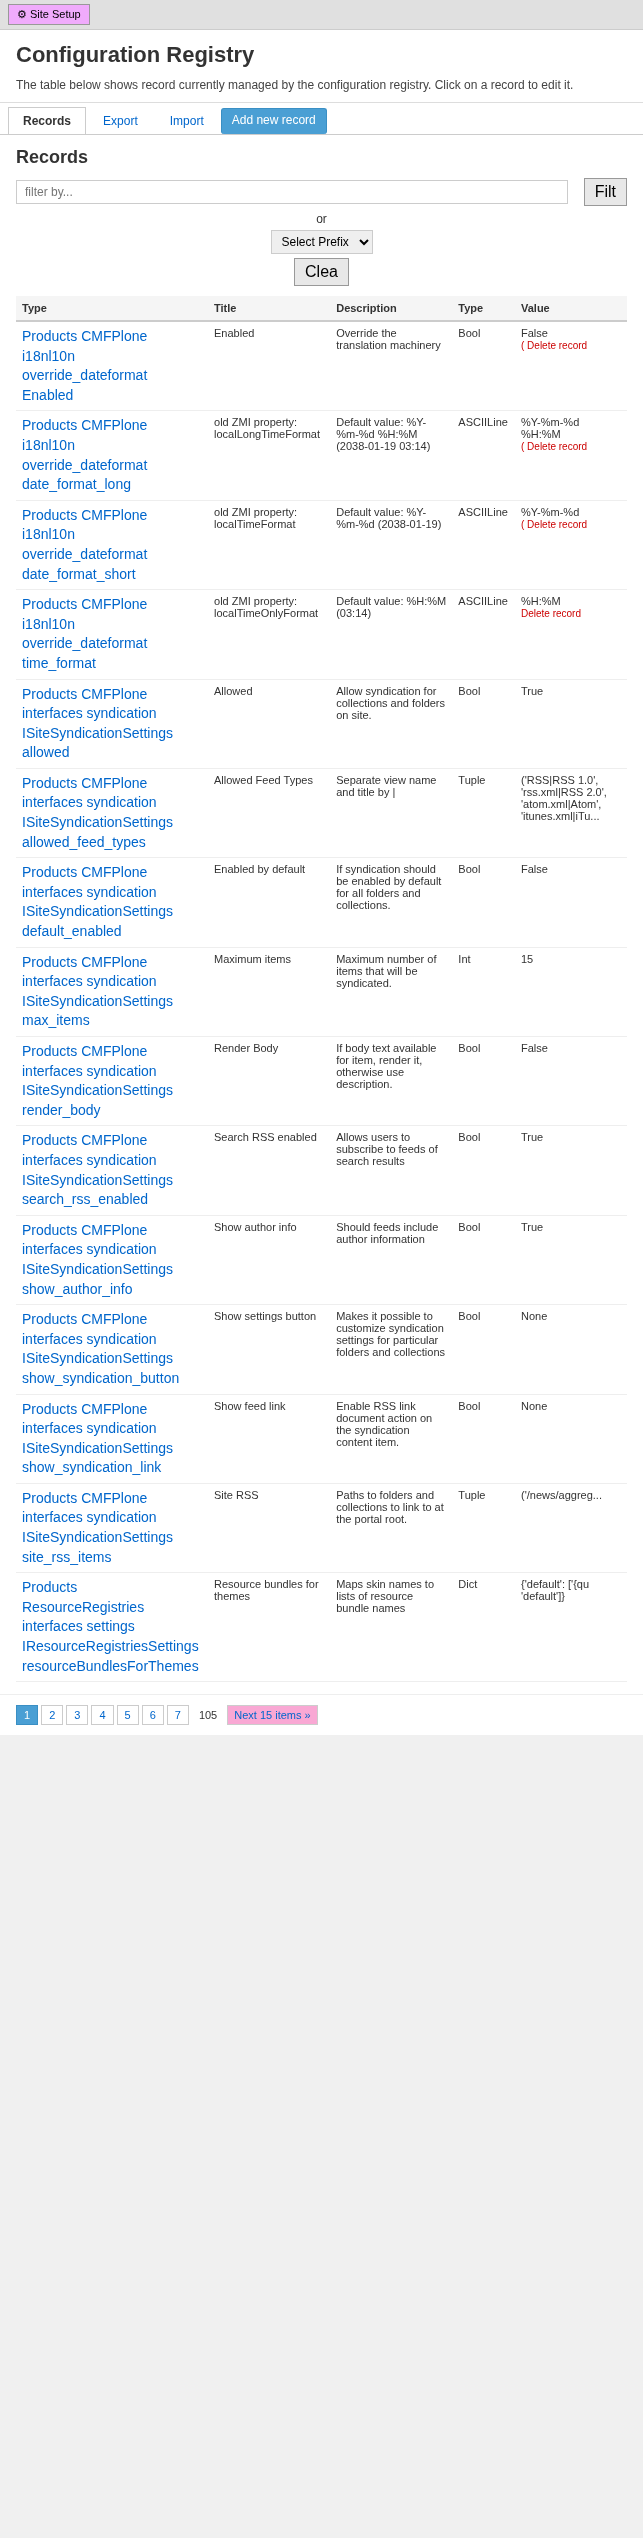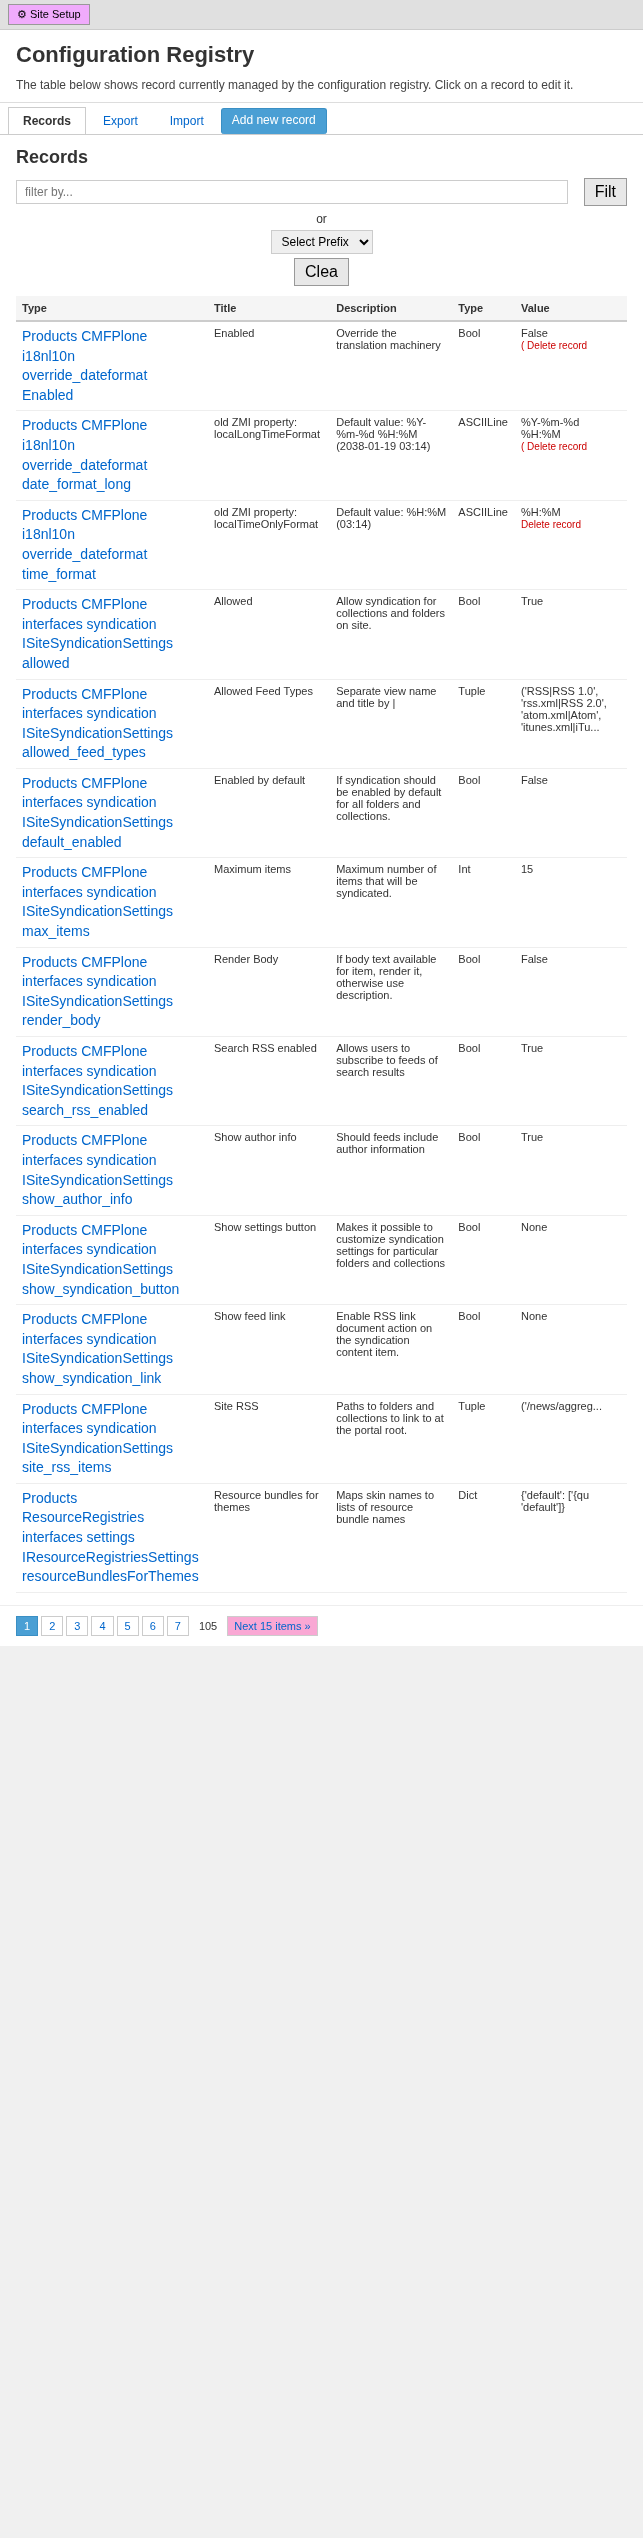--- a/index.html
+++ b/index.html
@@ -103,20 +103,27 @@
           <td class="col-value">False<br><a href="#" class="delete-link">( Delete record</a></td>
         </tr>
         <tr>
           <td class="col-name"><a href="#" class="name-link">Products CMFPlone i18nl10n override_dateformat date_format_long</a></td>
           <td class="col-title">old ZMI property: localLongTimeFormat</td>
           <td class="col-desc">Default value: %Y-%m-%d %H:%M (2038-01-19 03:14)</td>
           <td class="col-type">ASCIILine</td>
           <td class="col-value">%Y-%m-%d %H:%M<br><a href="#" class="delete-link">( Delete record</a></td>
         </tr>
         <tr>
+          <td class="col-name"><a href="#" class="name-link">Products CMFPlone i18nl10n override_dateformat date_format_short</a></td>
+          <td class="col-title">old ZMI property: localTimeFormat</td>
+          <td class="col-desc">Default value: %Y-%m-%d (2038-01-19)</td>
+          <td class="col-type">ASCIILine</td>
+          <td class="col-value">%Y-%m-%d<br><a href="#" class="delete-link">( Delete record</a></td>
+        </tr>
+        <tr>
           <td class="col-name"><a href="#" class="name-link">Products CMFPlone i18nl10n override_dateformat time_format</a></td>
           <td class="col-title">old ZMI property: localTimeOnlyFormat</td>
           <td class="col-desc">Default value: %H:%M (03:14)</td>
           <td class="col-type">ASCIILine</td>
           <td class="col-value">%H:%M<br><a href="#" class="delete-link">Delete record</a></td>
         </tr>
         <tr>
           <td class="col-name"><a href="#" class="name-link">Products CMFPlone interfaces syndication ISiteSyndicationSettings allowed</a></td>
           <td class="col-title">Allowed</td>
           <td class="col-desc">Allow syndication for collections and folders on site.</td>

